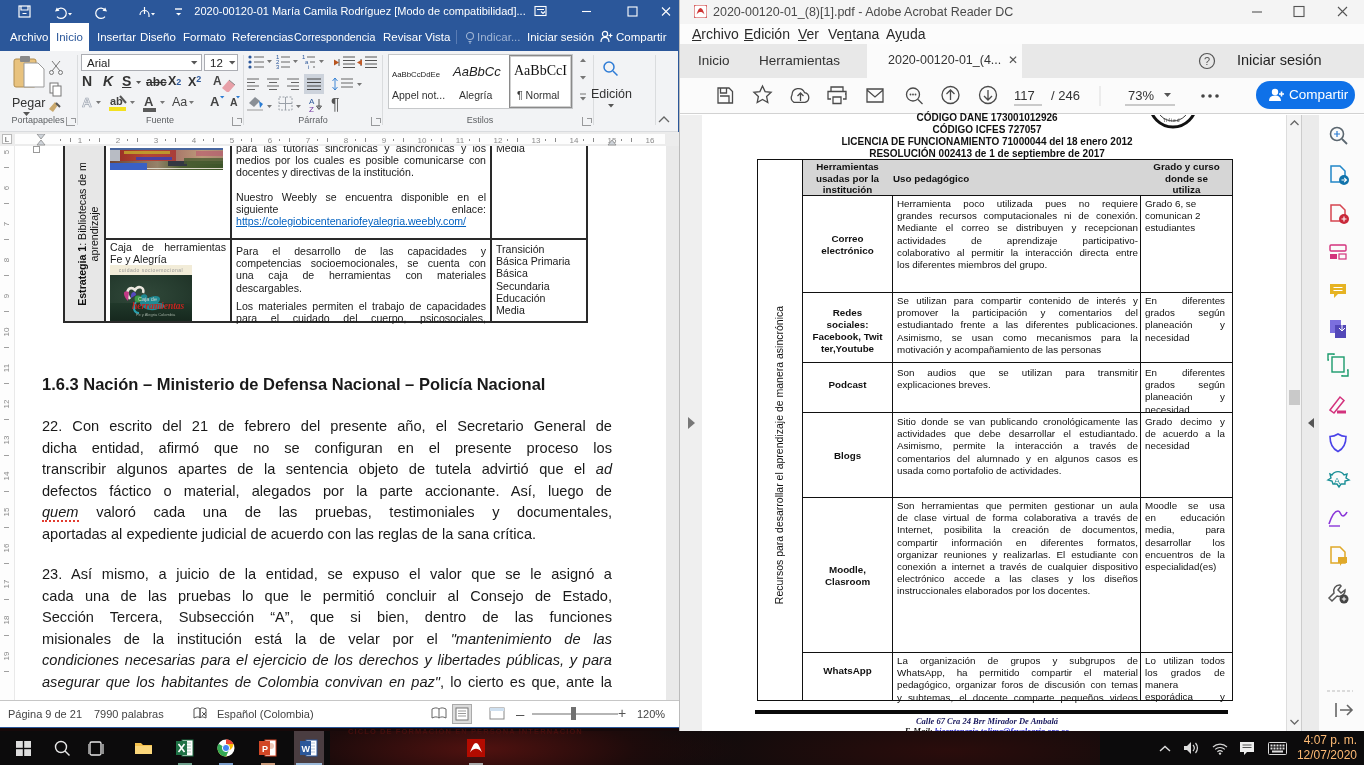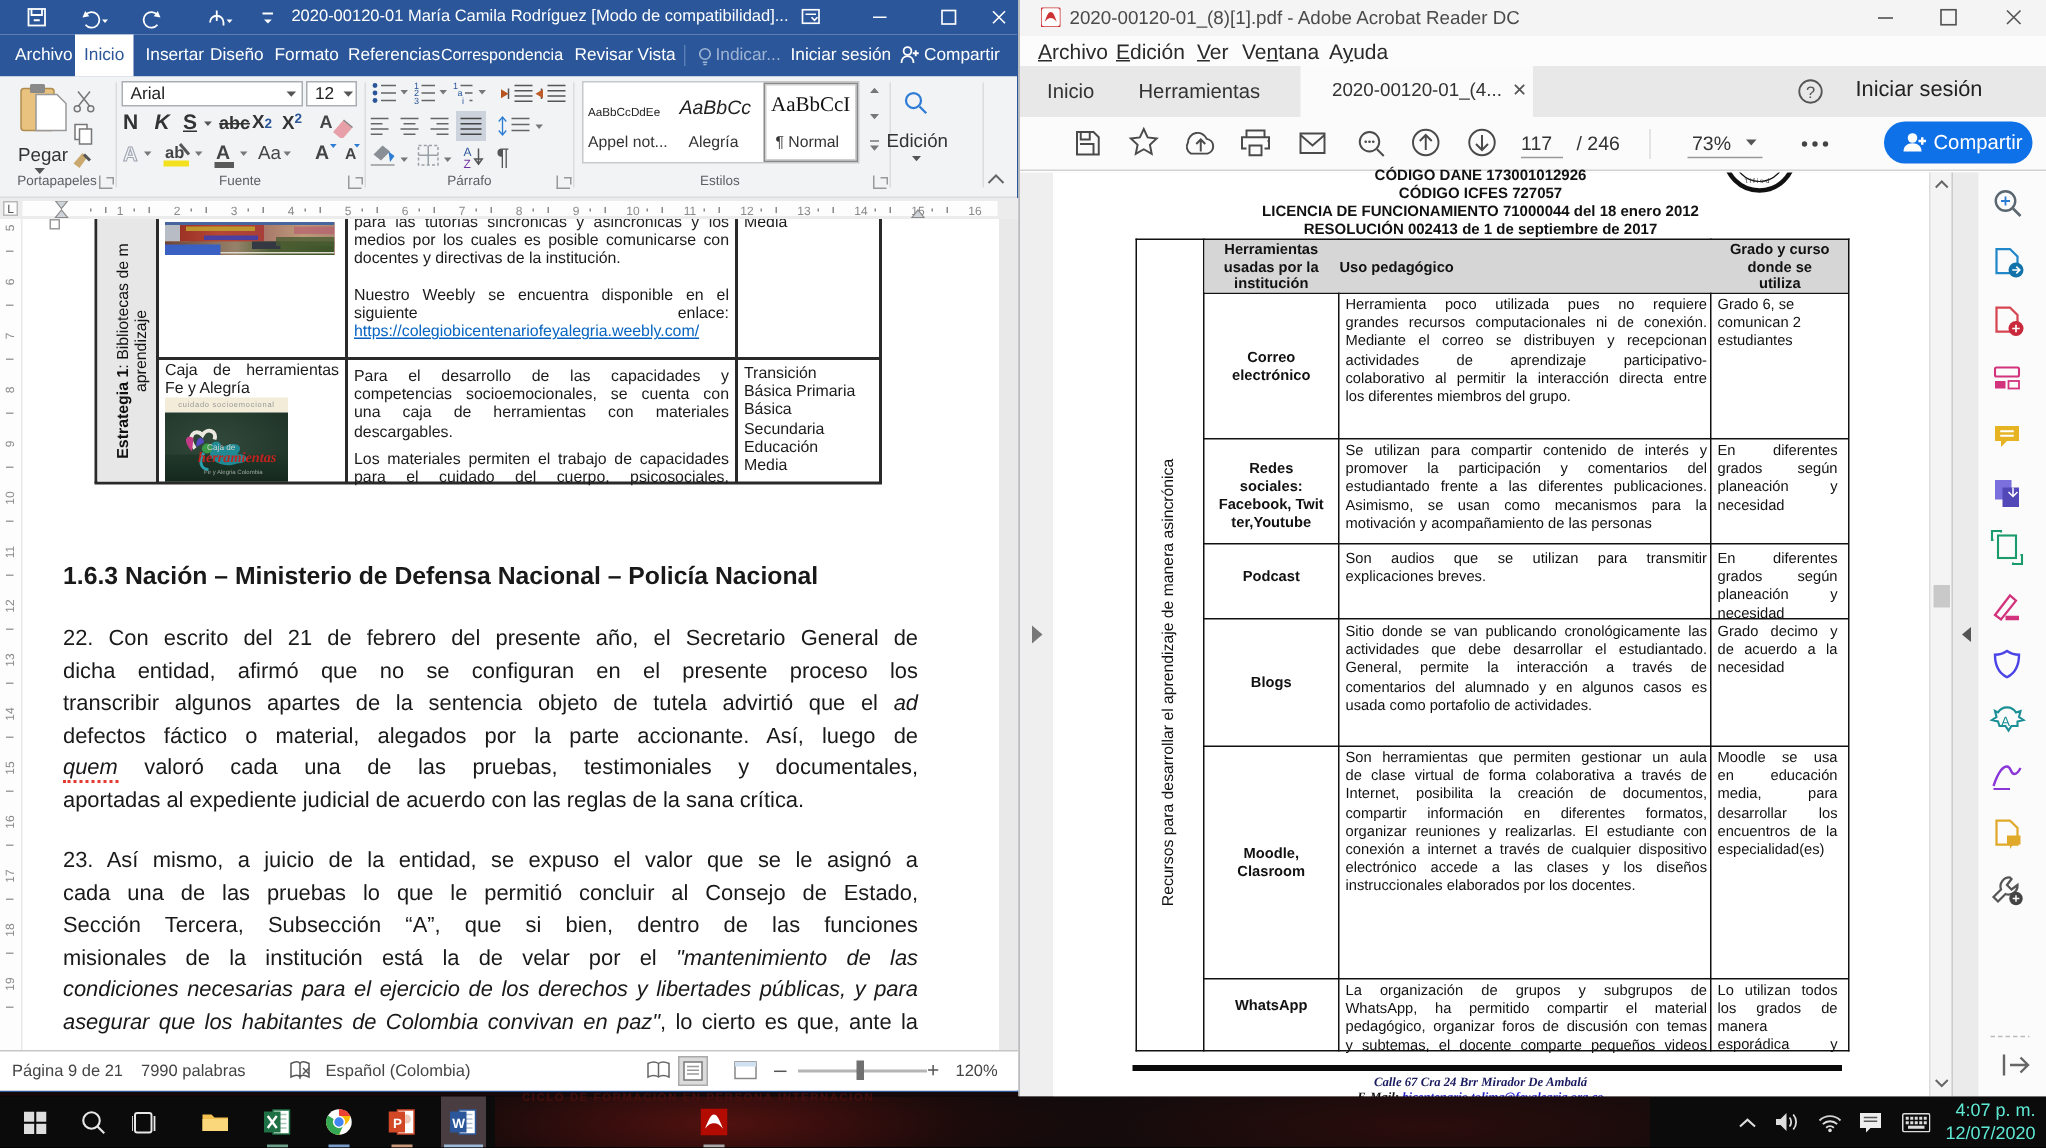--- a/index.html
+++ b/index.html
@@ -688,21 +688,21 @@
           <div class="pl">En diferentes</div>
           <div class="pl">grados según</div>
           <div class="pl">planeación y</div>
           <div>necesidad</div>
         </div>
 
       <div class="pdft" style="left:101px;top:335px;width:89px;text-align:center;font-weight:bold">Blogs</div>
       <div class="pdft" style="left:195px;top:301px;width:241px">
           <div class="pl">Sitio donde se van publicando cronológicamente las</div>
           <div class="pl">actividades que debe desarrollar el estudiantado.</div>
-          <div class="pl">General, permite la interacción a través de</div>
+          <div class="pl">Asimismo, permite la interacción a través de</div>
           <div class="pl">comentarios del alumnado y en algunos casos es</div>
           <div>usada como portafolio de actividades.</div>
         </div>
       <div class="pdft" style="left:443px;top:301px;width:80px">
           <div class="pl">Grado decimo y</div>
           <div class="pl">de acuerdo a la</div>
           <div>necesidad</div>
         </div>
 
       <div class="pdft" style="left:101px;top:449px;width:89px;text-align:center;font-weight:bold">Moodle,<br>Clasroom</div>
@@ -923,14 +923,14 @@
         <rect x="11.5" y="2.5" width="2" height="2"></rect>
         <rect x="14.5" y="2.5" width="2" height="2"></rect>
         <rect x="2.5" y="5.5" width="2" height="2"></rect>
         <rect x="5.5" y="5.5" width="2" height="2"></rect>
         <rect x="8.5" y="5.5" width="2" height="2"></rect>
         <rect x="11.5" y="5.5" width="2" height="2"></rect>
         <rect x="14.5" y="5.5" width="2" height="2"></rect>
         <rect x="4" y="8.5" width="11" height="2"></rect>
       </g>
     </svg>
-  <div class="abs" style="left:1295px;top:2px;width:62px;text-align:right;color:#5eead4;font-size:12px;line-height:15px">4:07 p. m.<br>12/07/2020</div>
+  <div class="abs" style="left:1295px;top:2px;width:62px;text-align:right;color:#fdba74;font-size:12px;line-height:15px">4:07 p. m.<br>12/07/2020</div>
 </div>
 
 </body></html>

